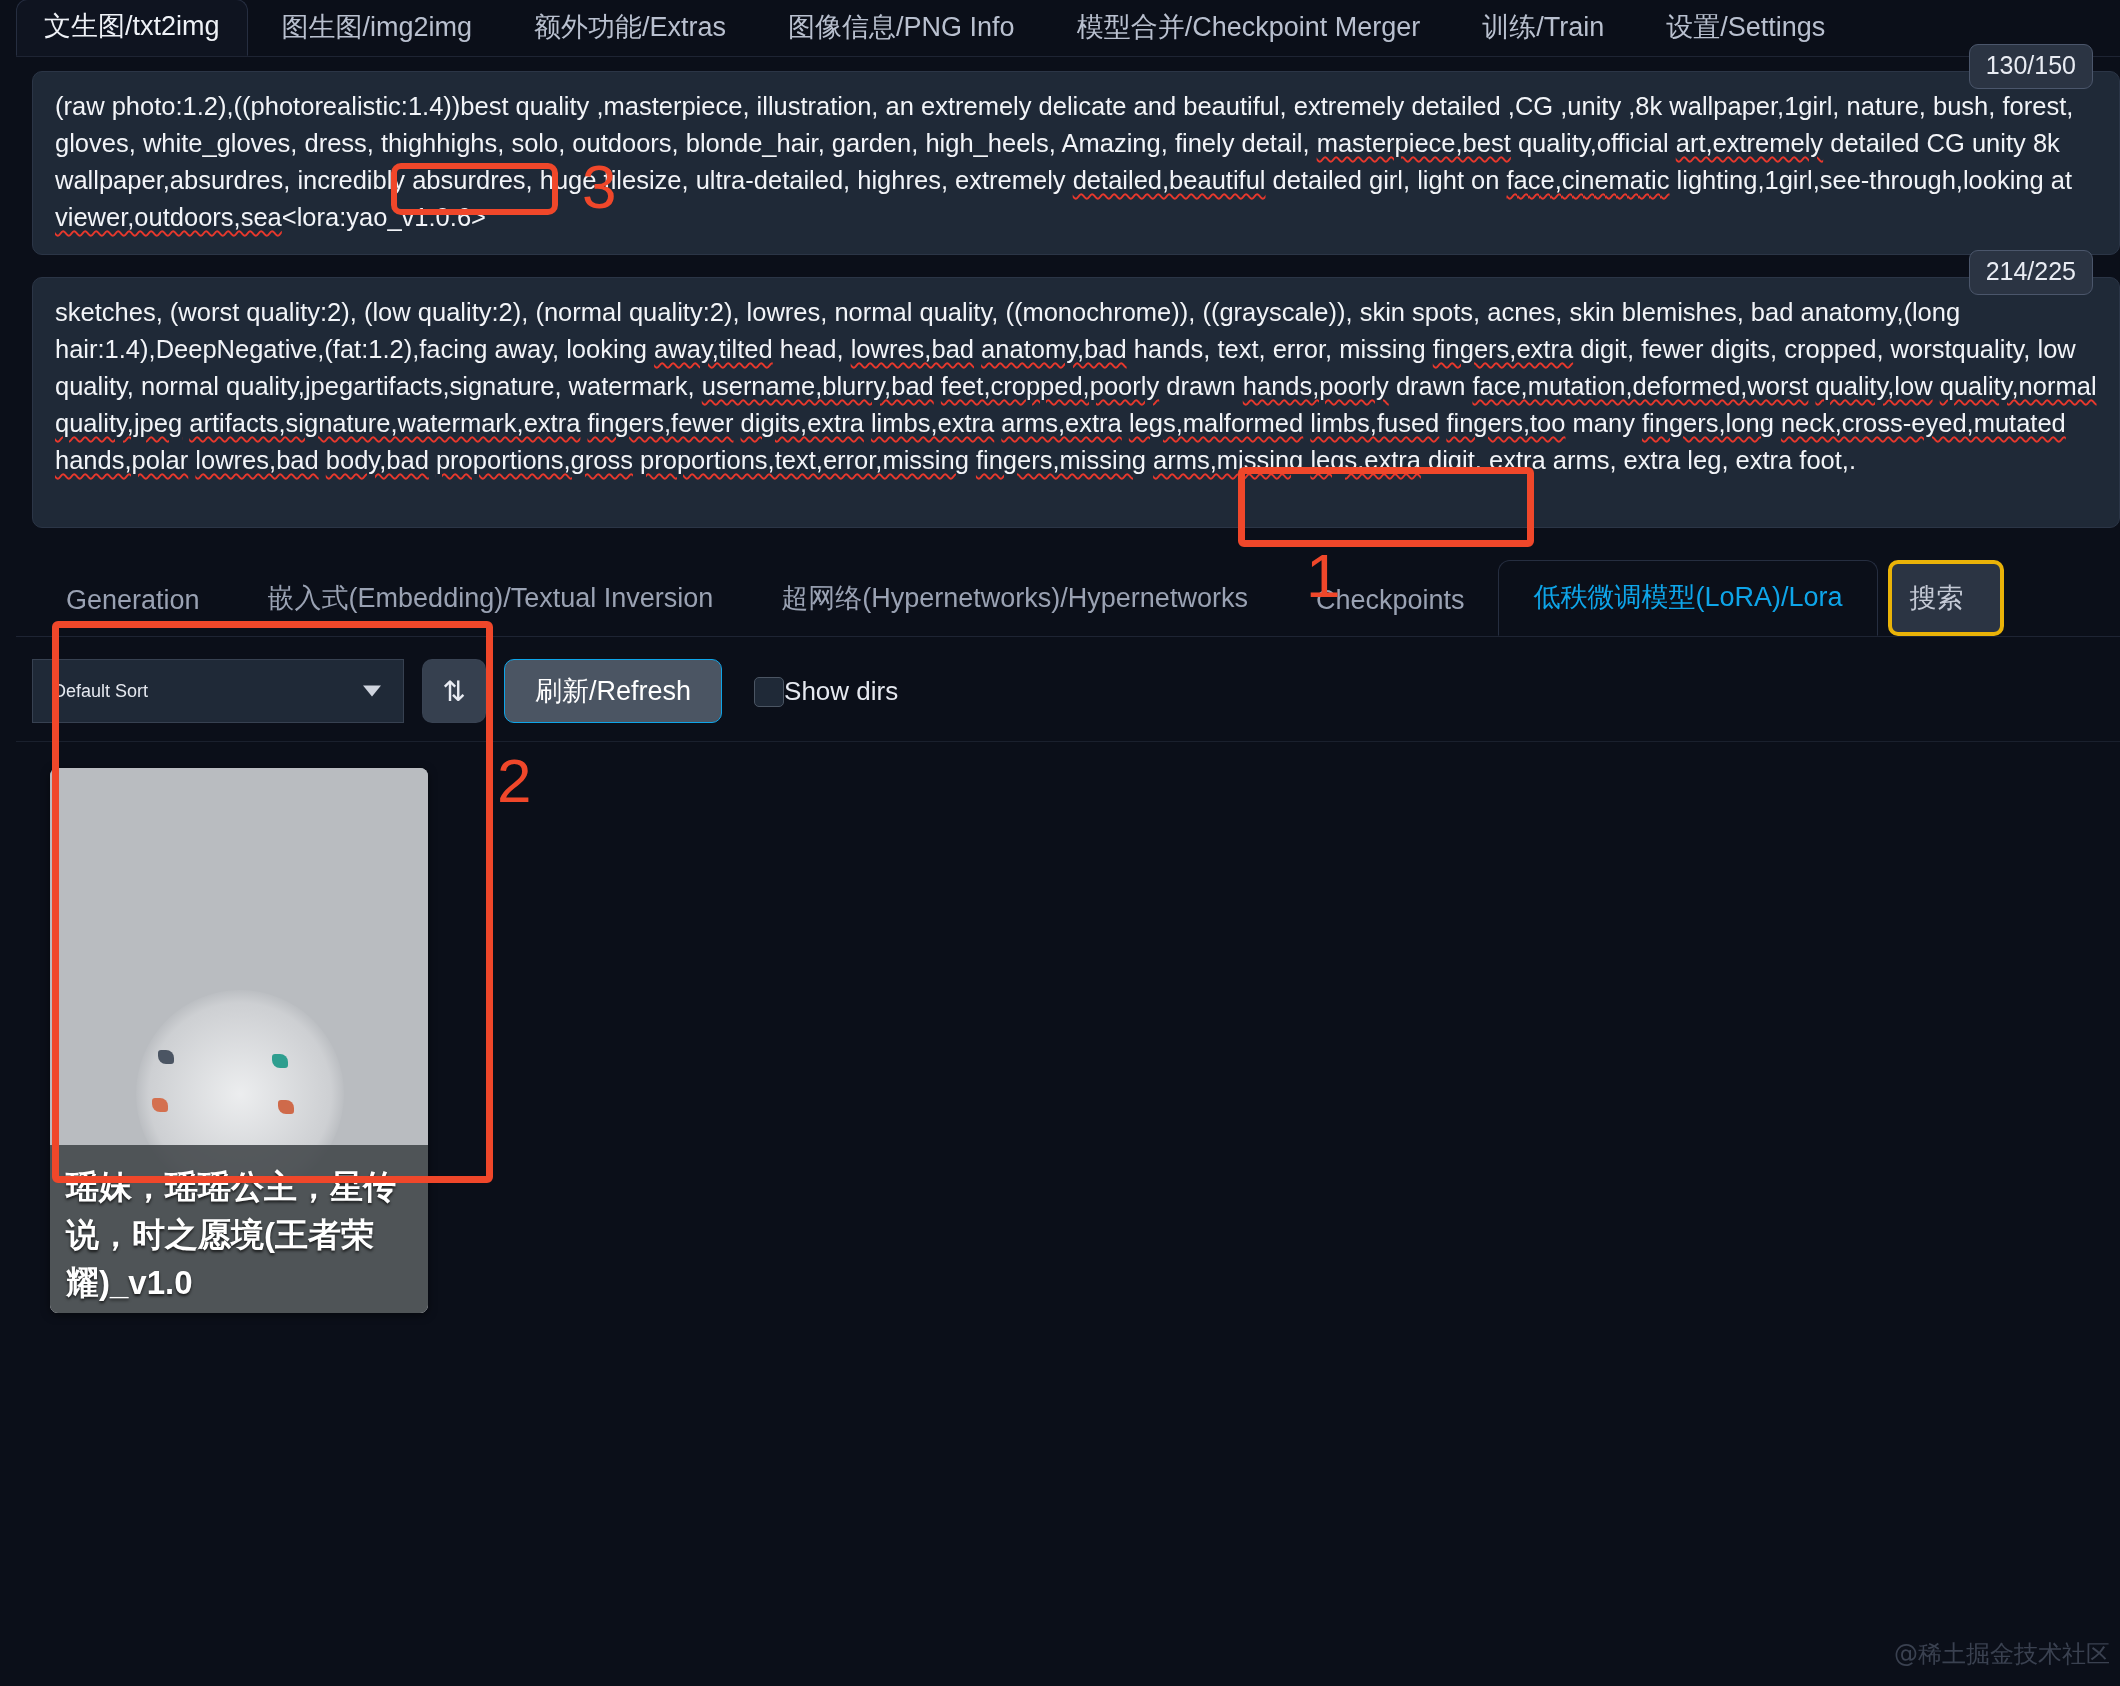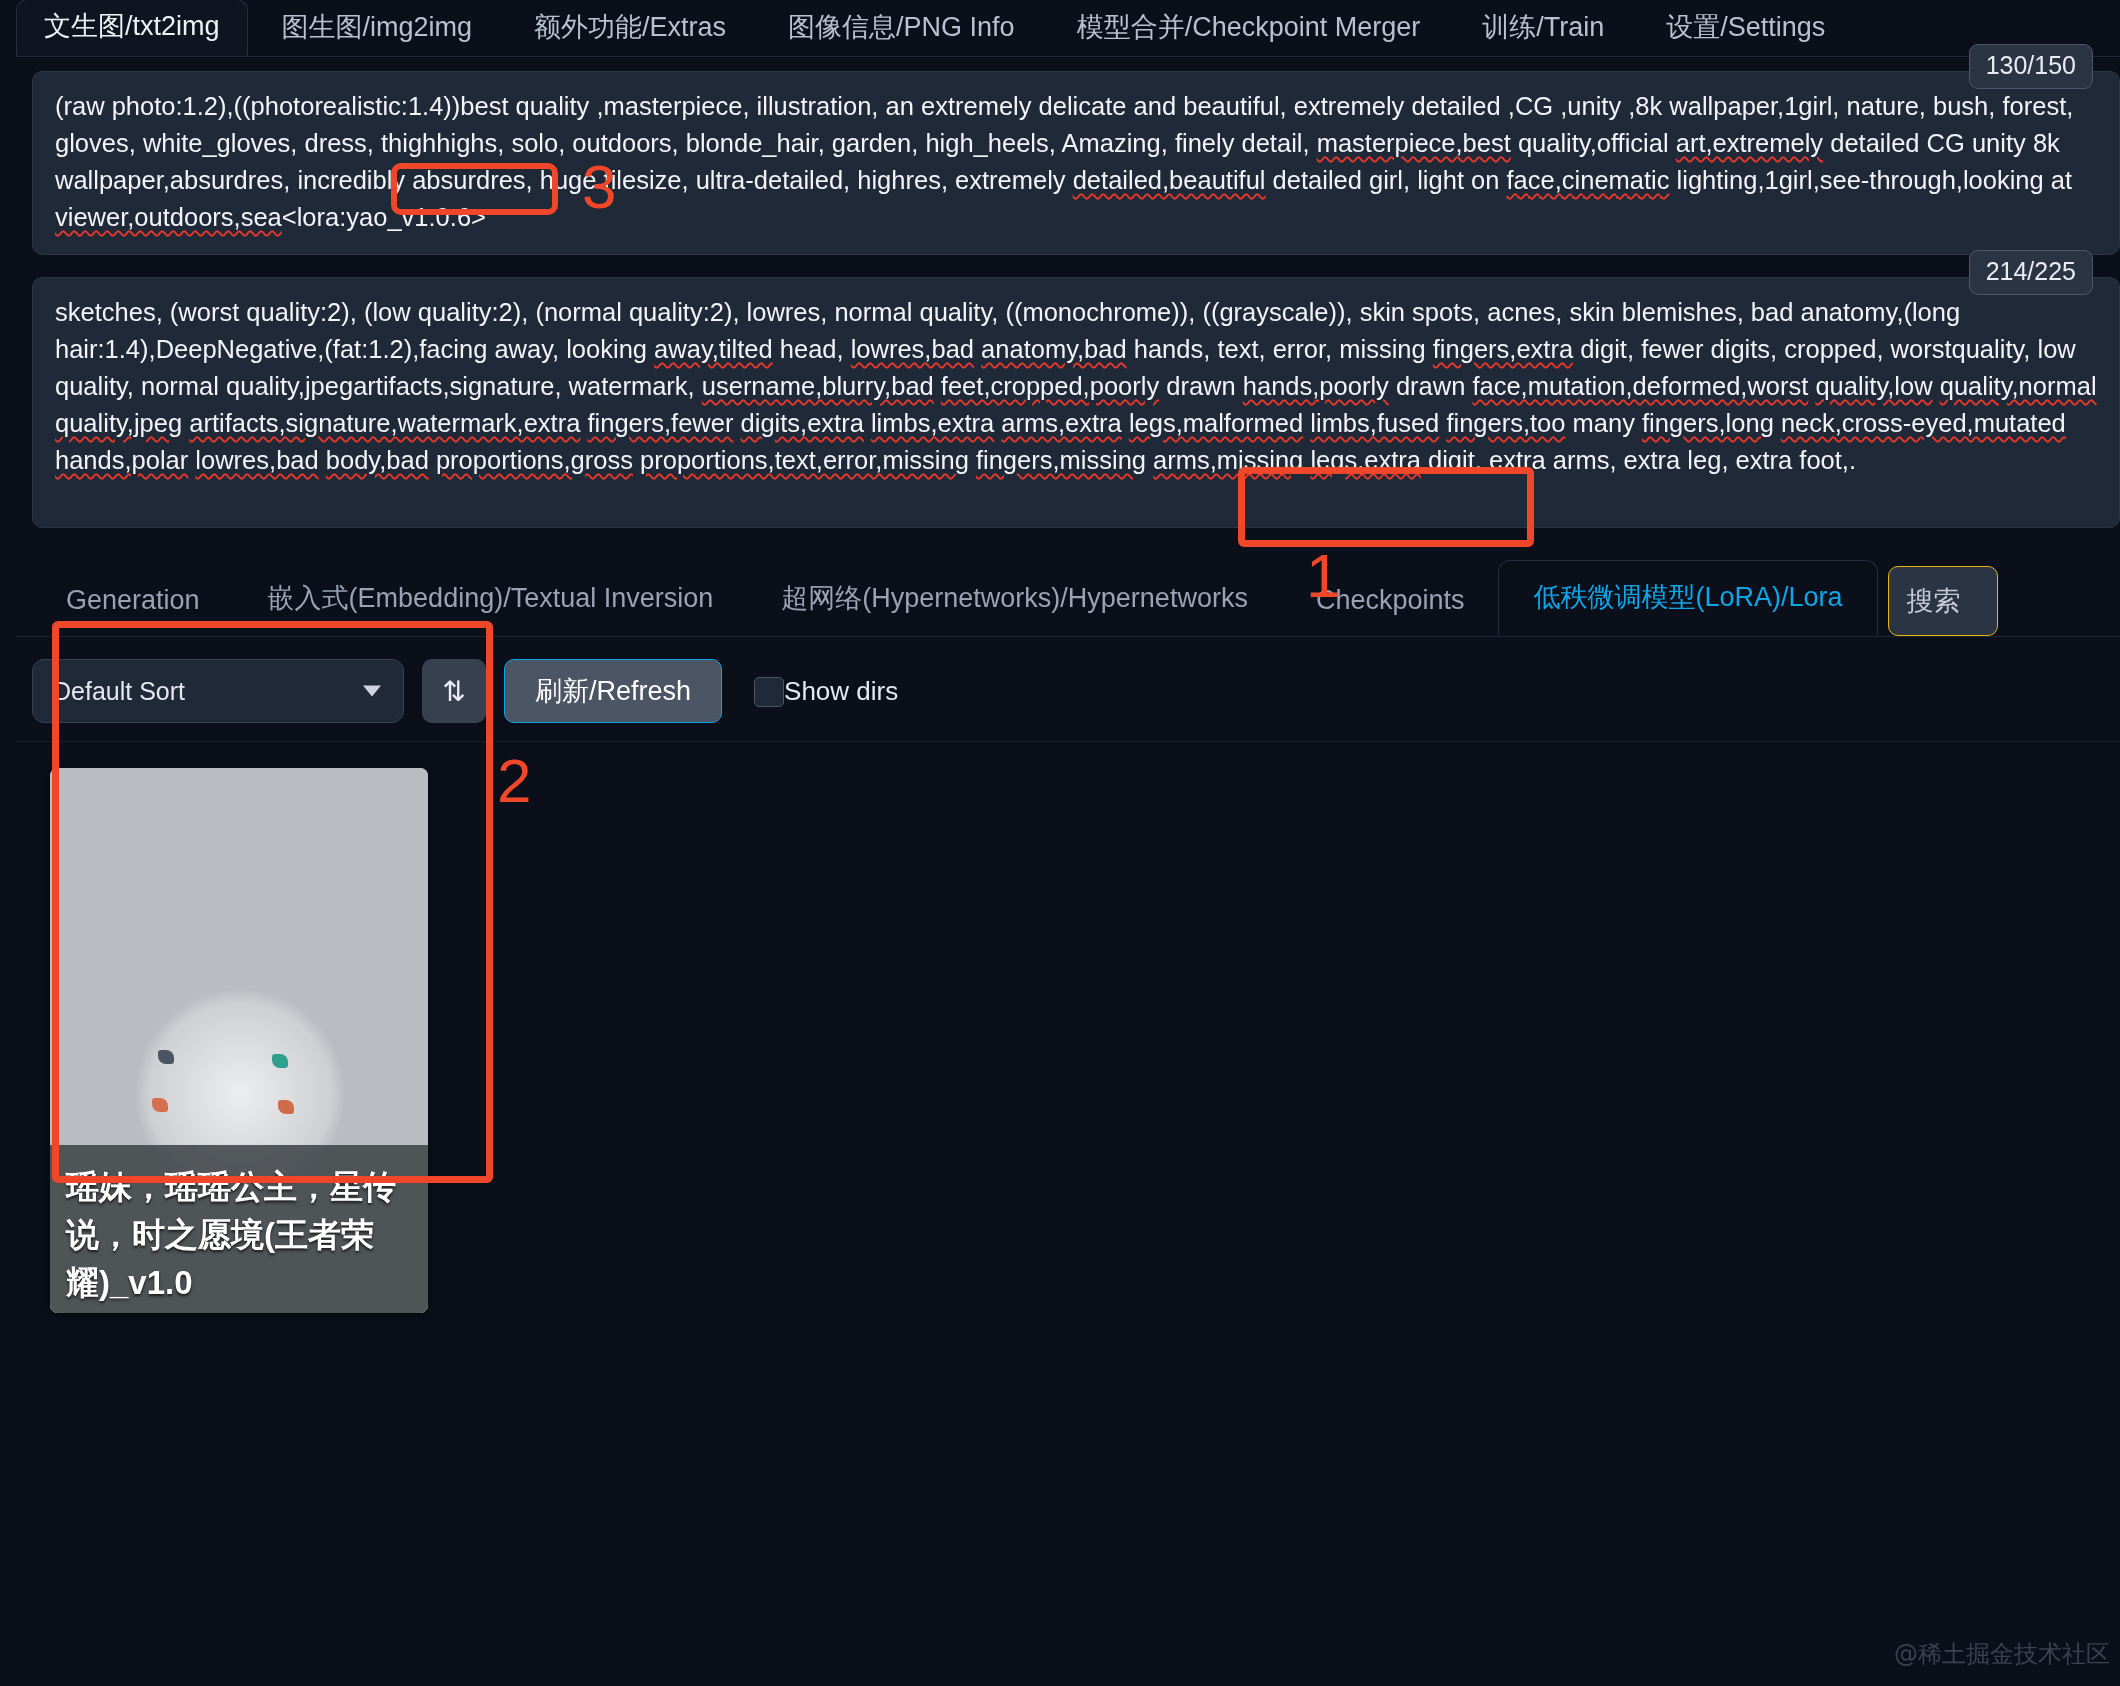--- a/index.html
+++ b/index.html
@@ -105,44 +105,44 @@
   }
   .en-tab.active {
     color: #0ea5e9;
     background: #0b0f19;
     border: 1px solid #262e40;
     border-bottom-color: #0b0f19;
   }
   .en-search {
     margin-left: 10px;
     background: #2b3443;
-    border: 1px solid #eab308;
+    border: 4px solid #eab308;
     border-radius: 10px;
     color: #c5cad6;
     font-size: 27px;
     padding: 16px 18px;
     width: 72px; overflow: hidden;
     white-space: nowrap;
   }
 
   
   .toolbar {
     display: flex; align-items: center; gap: 18px;
     padding: 22px 16px 18px 16px;
     border-bottom: 1px solid #1a202d;
   }
   .select {
     position: relative;
     width: 330px; height: 62px;
     background: #1f2937;
     border: 1px solid #374151;
-    border-radius: 12px;
+    border-radius: 0;
     display: flex; align-items: center;
     padding: 0 20px;
-    font-size: 25px;
+    font-size: 18px;
     color: #e6e9f0;
   }
   .select .caret {
     position: absolute; right: 22px; top: 50%;
     transform: translateY(-50%);
     width: 0; height: 0;
     border-left: 9px solid transparent;
     border-right: 9px solid transparent;
     border-top: 11px solid #cfd4de;
   }

